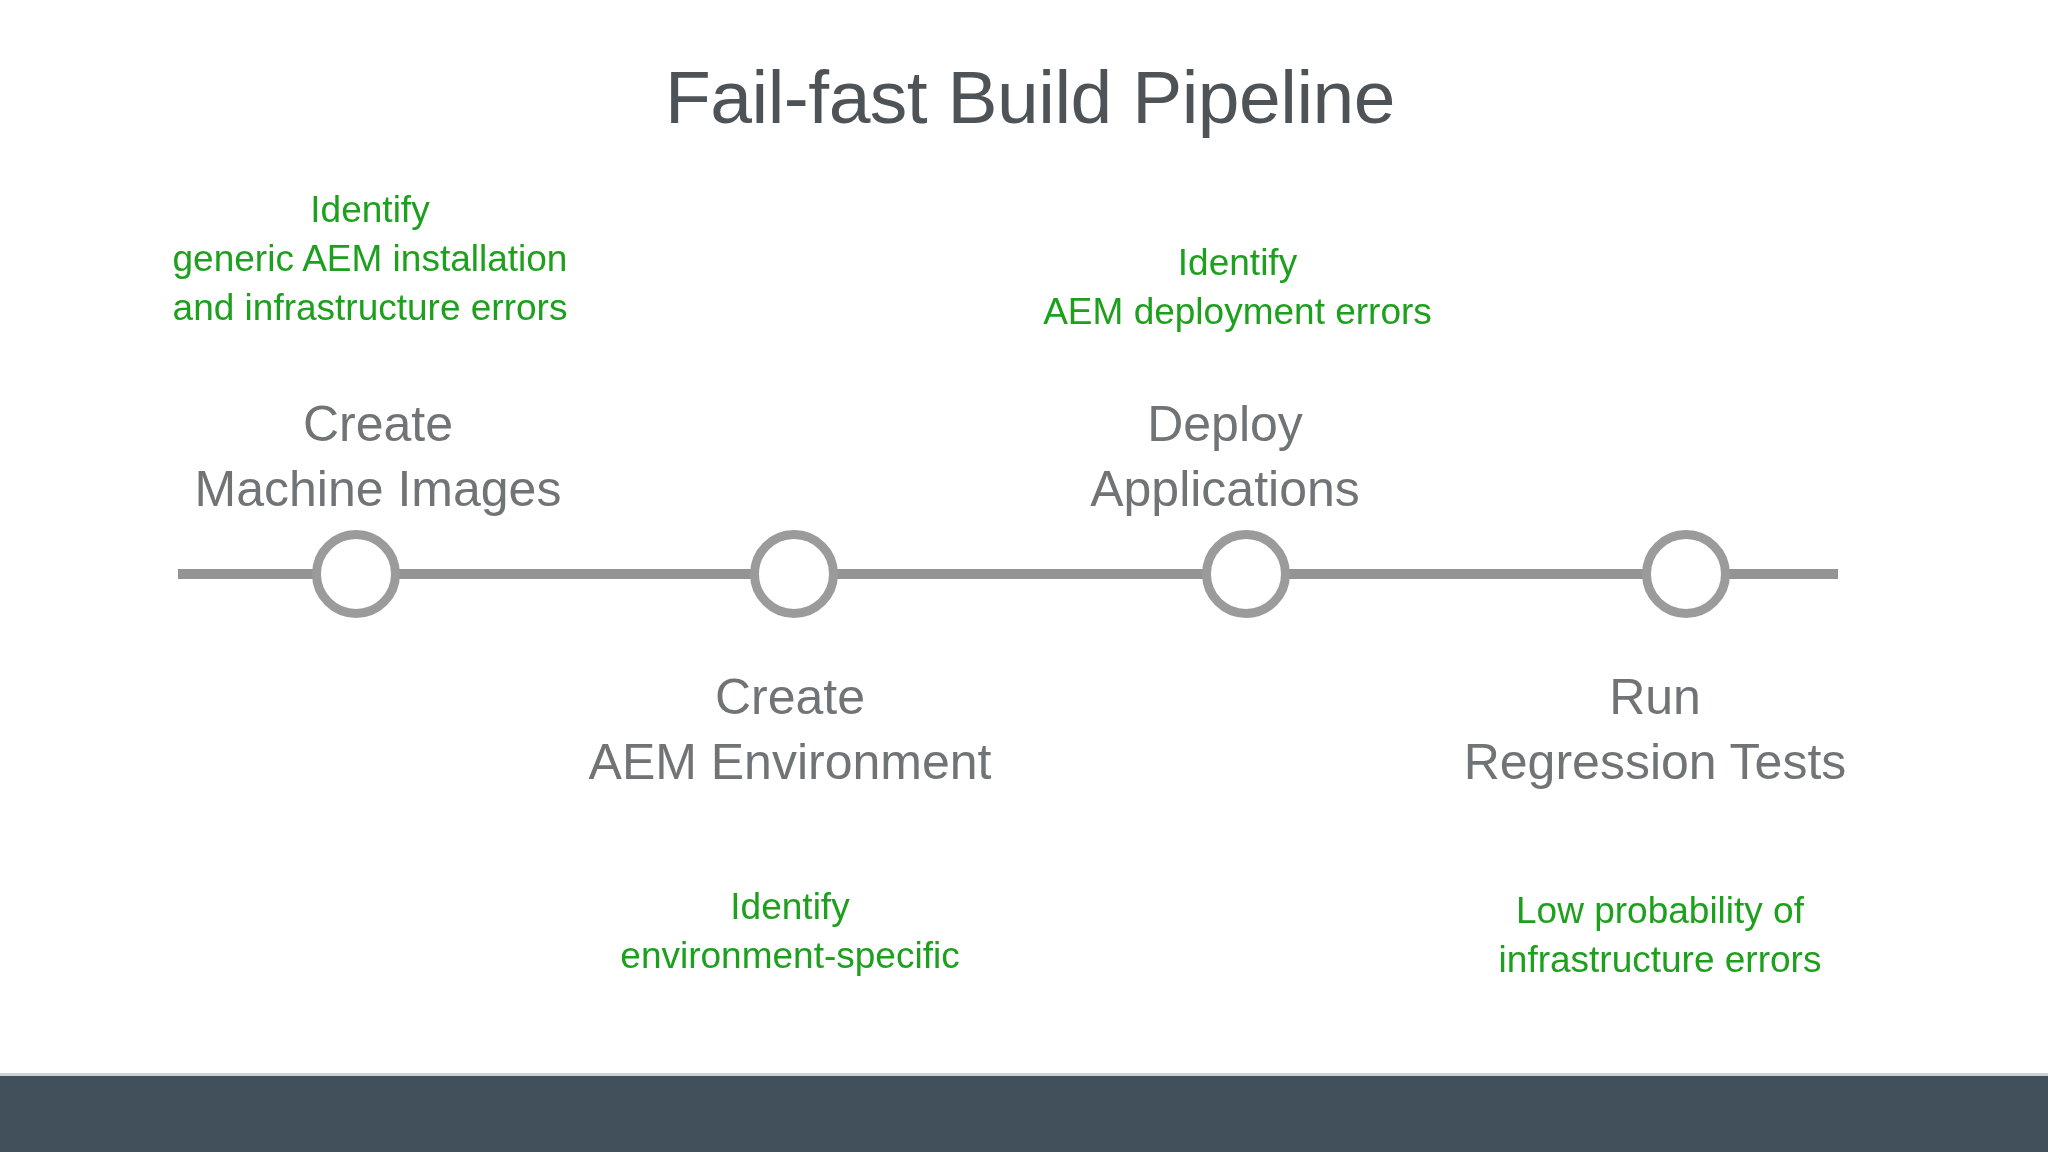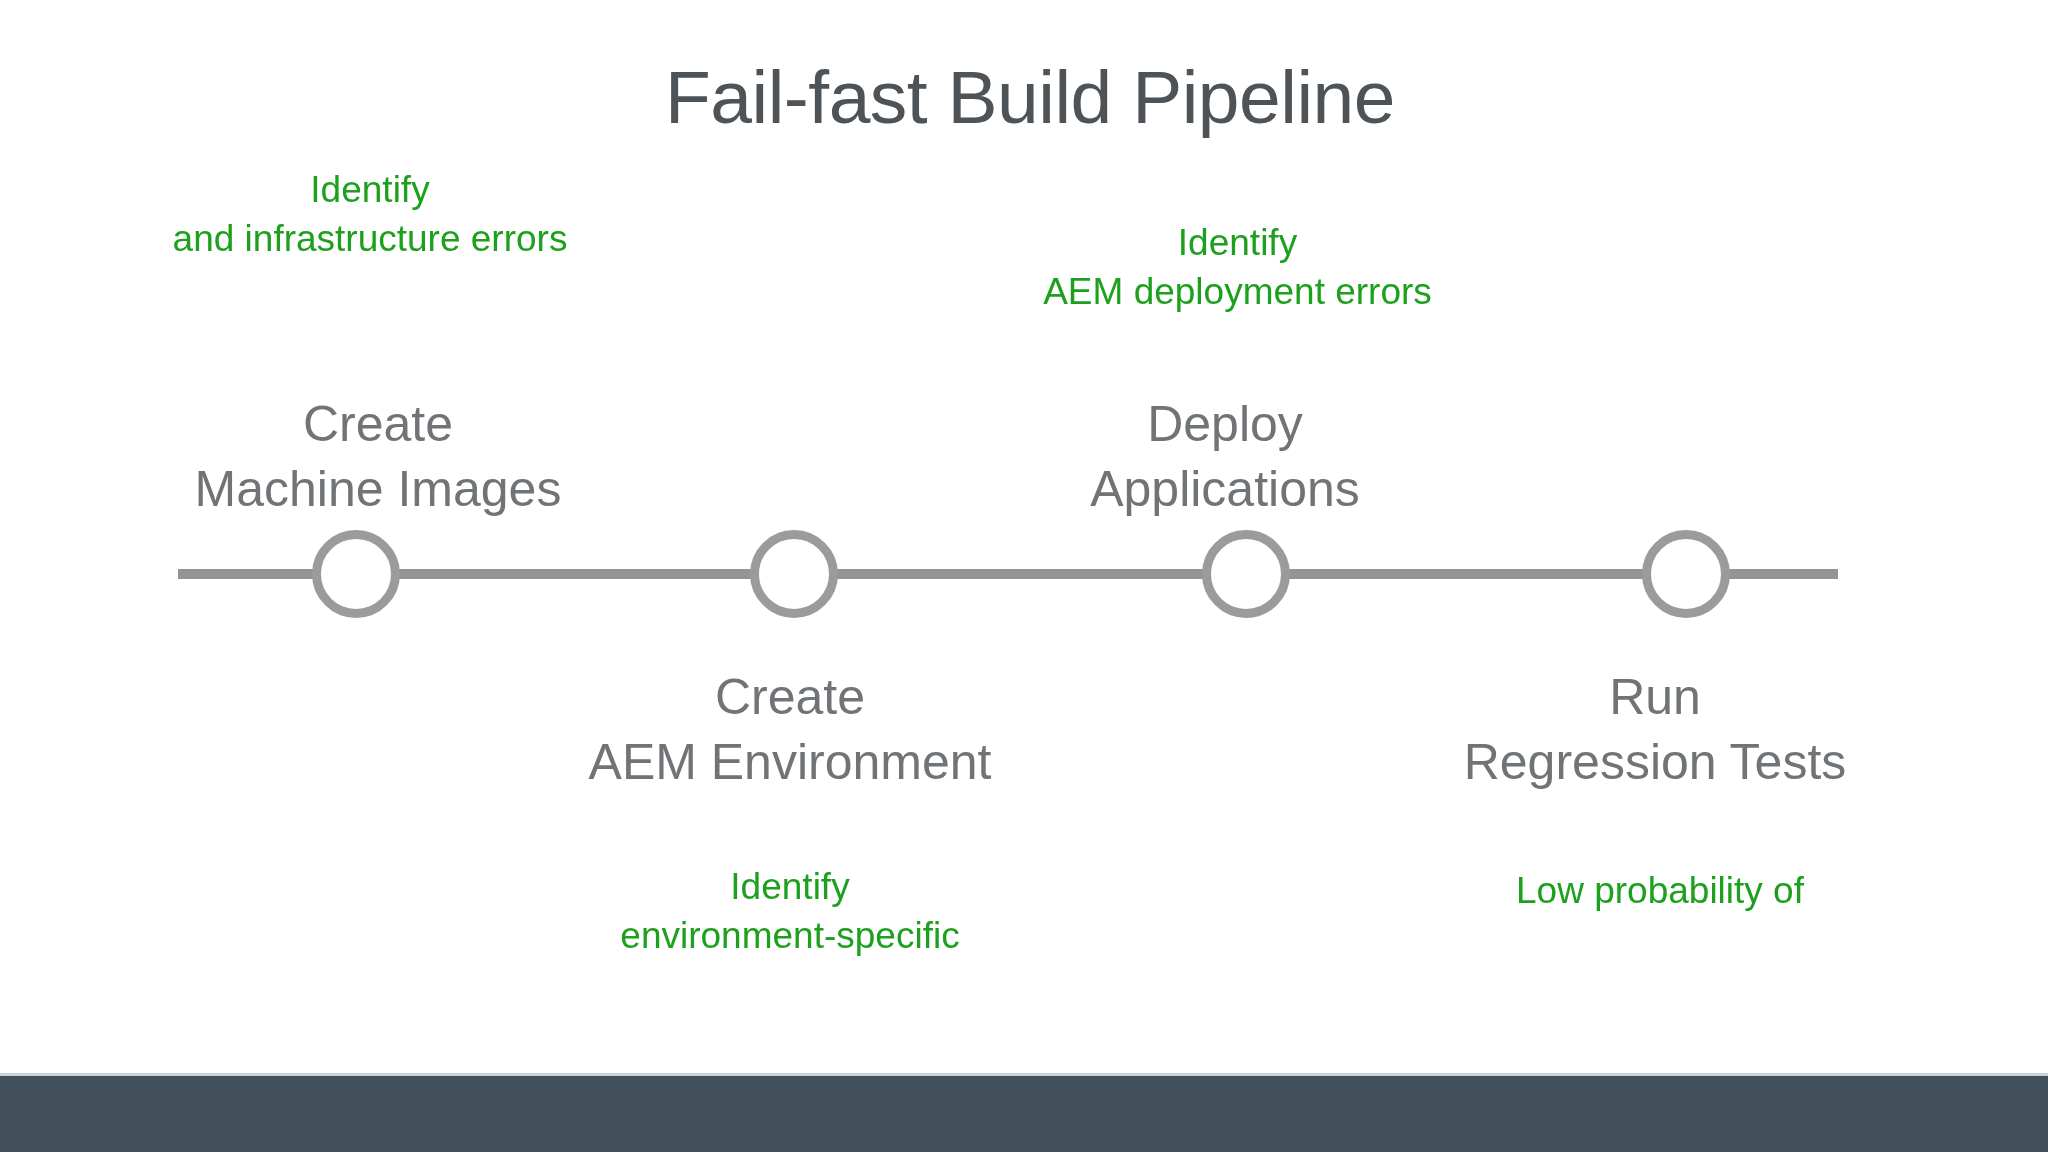--- a/index.html
+++ b/index.html
@@ -82,20 +82,21 @@
 
   
   .annotation {
     position: absolute;
     text-align: center;
     font-size: 37px;
     font-weight: 400;
     color: #1da01d;
     line-height: 1.33;
     white-space: nowrap;
+    margin-top: 20px;
   }
   .annotation span { display: block; }
 
   
   .footer-rule {
     position: absolute;
     left: 0;
     top: 1073px;
     width: 2048px;
     height: 3px;
@@ -140,33 +141,35 @@
     <span class="l2">AEM Environment</span>
   </div>
 
   <div class="step-label" style="left:1390px; top:645px; width:530px;">
     <span class="l1">Run</span>
     <span class="l2">Regression Tests</span>
   </div>
 
   <div class="annotation" style="left:55px; top:165px; width:630px;">
     <span>Identify</span>
+    <span>generic AEM installation</span>
     <span>and infrastructure errors</span>
   </div>
 
   <div class="annotation" style="left:960px; top:218px; width:555px;">
     <span>Identify</span>
     <span>AEM deployment errors</span>
   </div>
 
   <div class="annotation" style="left:505px; top:862px; width:570px;">
     <span>Identify</span>
     <span>environment-specific</span>
   </div>
 
   <div class="annotation" style="left:1410px; top:866px; width:500px;">
     <span>Low probability of</span>
+    <span>infrastructure errors</span>
   </div>
 
   <div class="footer-rule"></div>
   <div class="footer-bar"></div>
 
 </div>
 
 </body></html>

